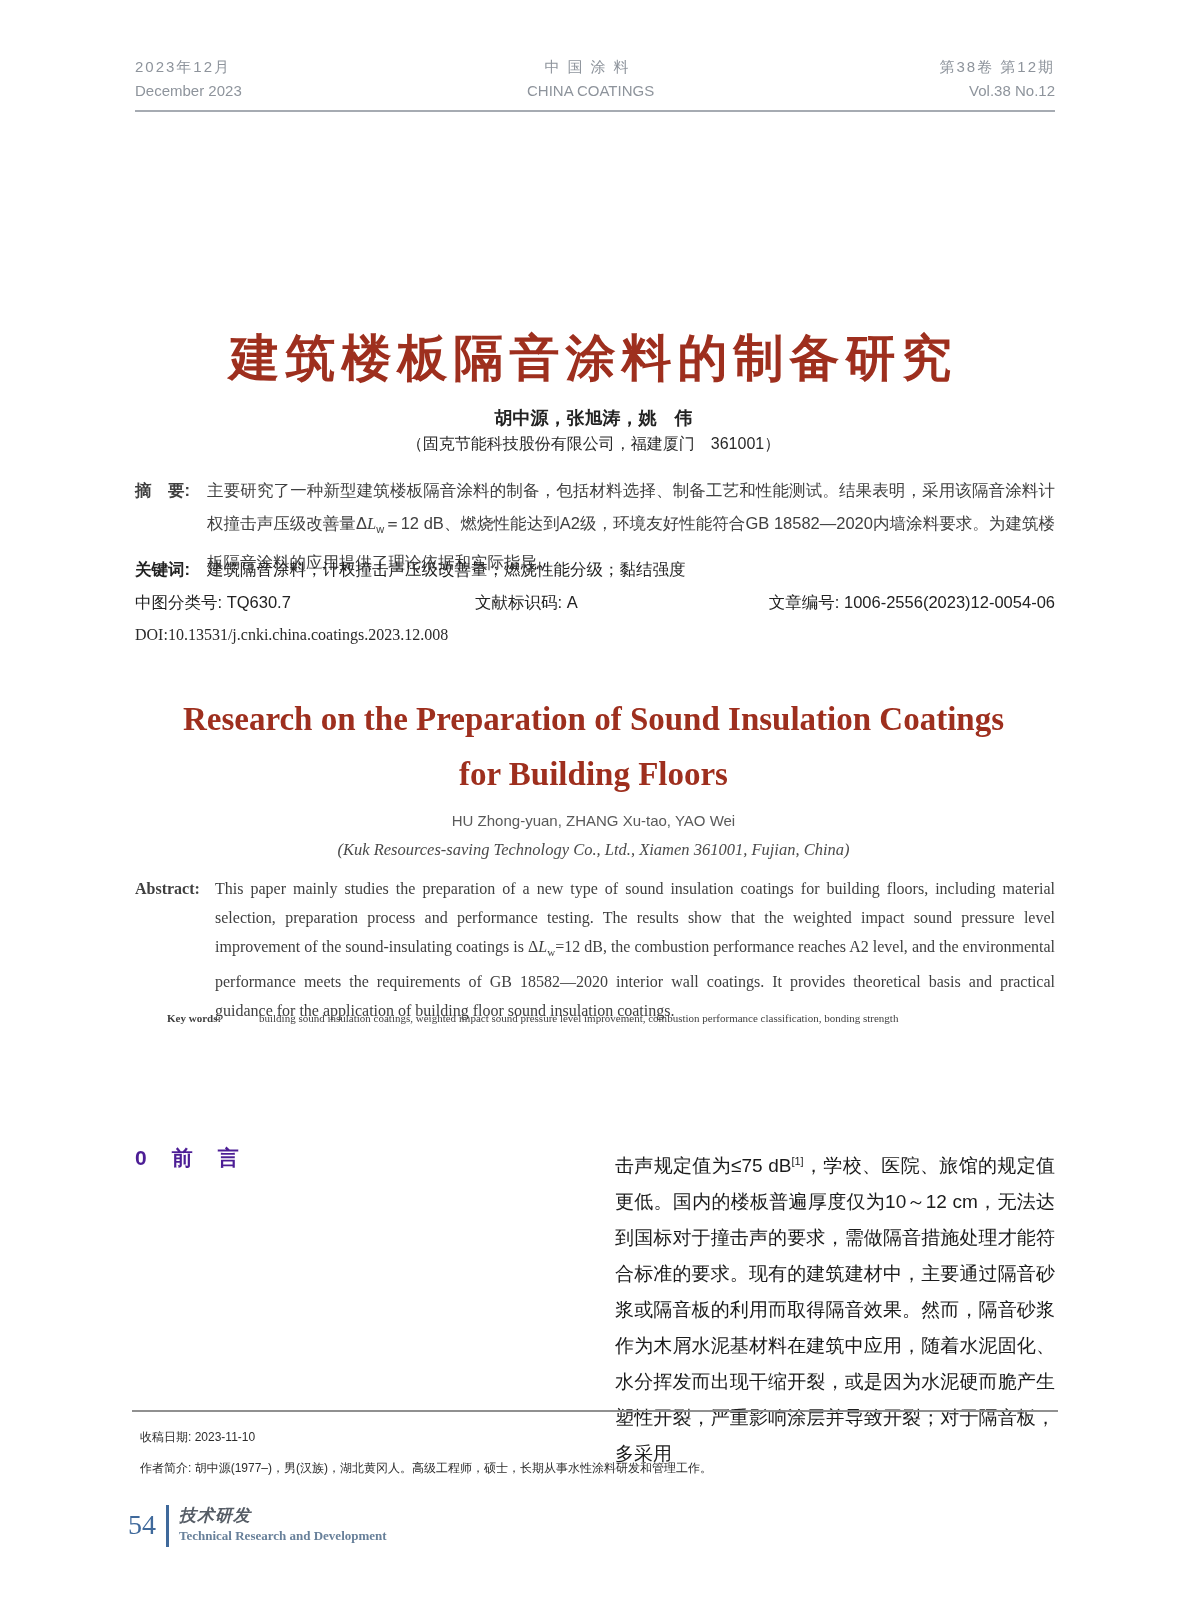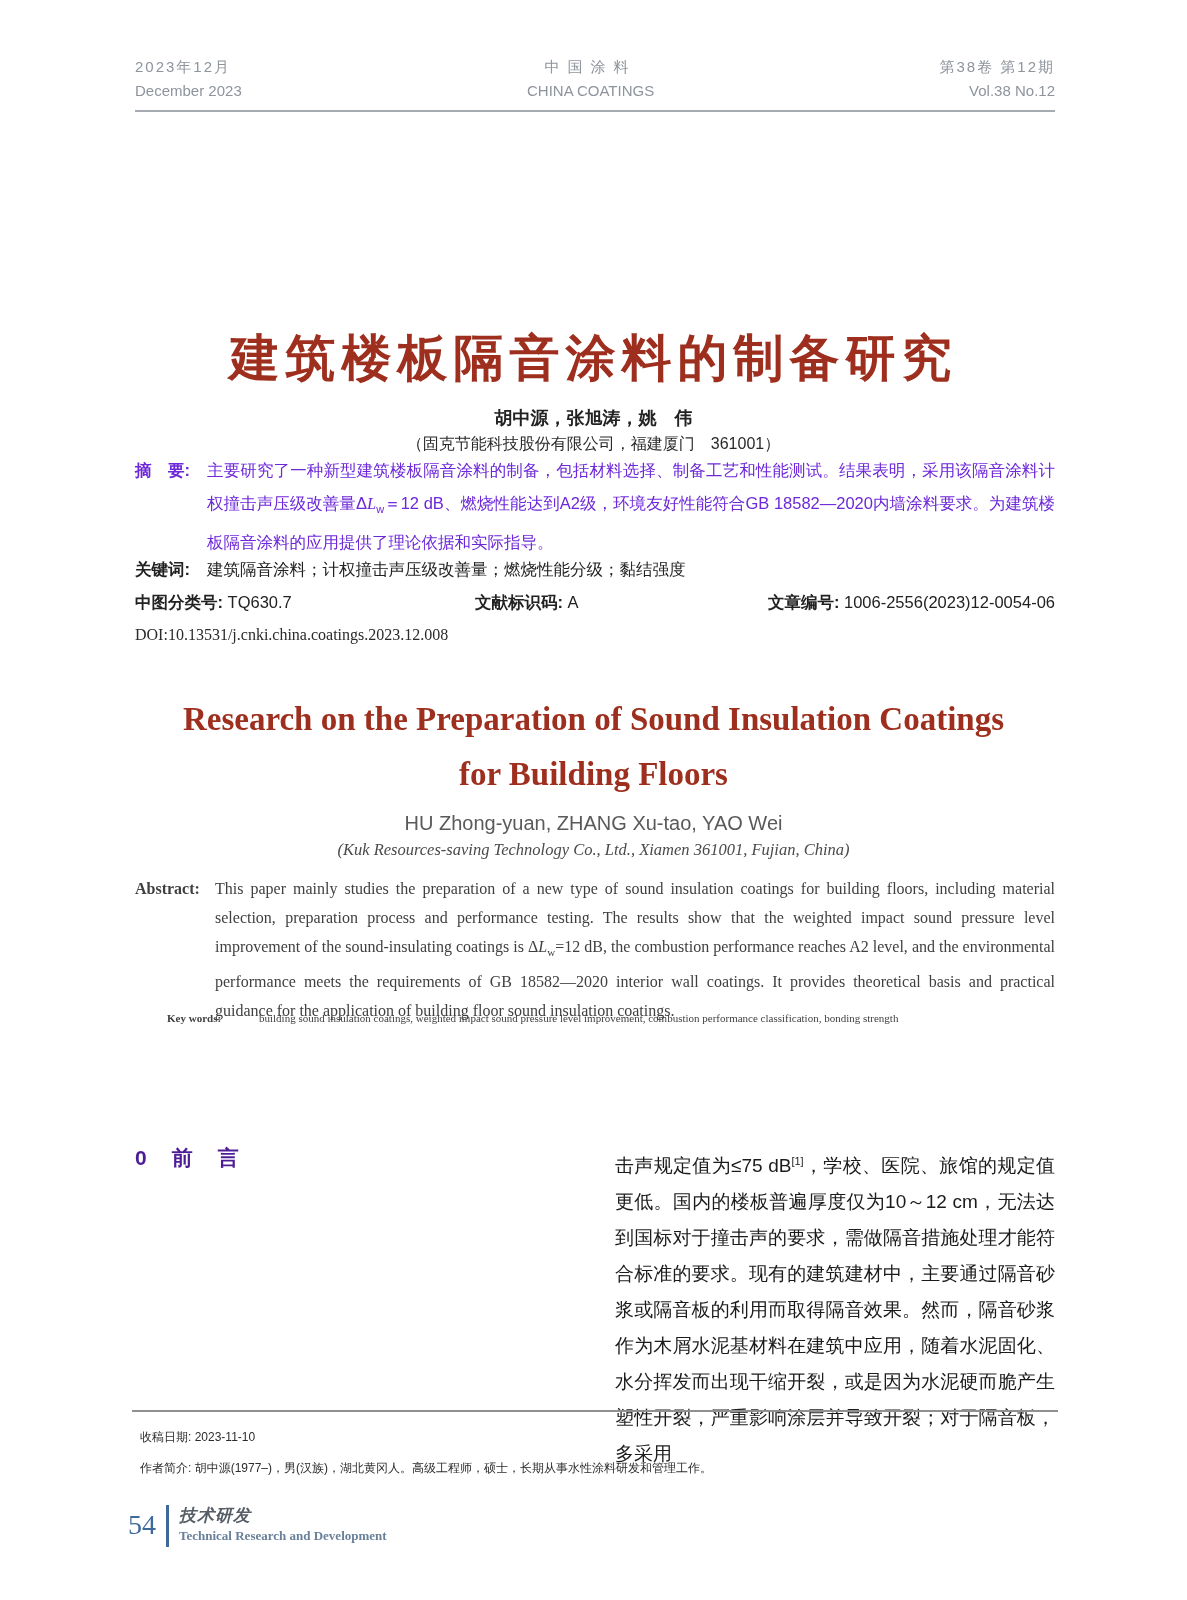--- a/index.html
+++ b/index.html
@@ -40,50 +40,50 @@
   }
   .affil-cn {
     position:absolute; top:434px; left:0; width:100%;
     text-align:center; font-size:16px; color:#2a2a2a;
   }
 
   
   .hangrow { position:absolute; left:135px; width:920px; display:flex; }
   .hangrow .hlabel { flex:0 0 auto; font-weight:bold; white-space:nowrap; }
   .hangrow .htext  { flex:1 1 auto; text-align:justify; }
-  .abstract-cn { top:454px; font-size:16.5px; line-height:33px; color:#6d28d9; }
+  .abstract-cn { top:474px; font-size:16.5px; line-height:33px; color:#404040; }
   .abstract-cn .hlabel { width:72px; }
   .keywords-cn { top:553px; font-size:16.5px; line-height:33px; color:#222; }
   .keywords-cn .hlabel { width:72px; }
   .var { font-style:italic; font-family:"Liberation Serif", serif; }
   sub { font-size:11px; }
   sup { font-size:11px; }
 
   .classification {
     position:absolute; top:592px; left:135px; width:920px;
     display:flex; font-size:16.5px; color:#222;
   }
   .classification .c1 { flex:0 0 340px; }
   .classification .c2 { flex:0 0 285px; }
   .classification .c3 { flex:1 1 auto; text-align:right; }
-  .classification b { font-weight:bold; }
+  .classification b { font-weight:normal; }
   .doi {
     position:absolute; top:626px; left:135px; width:920px;
     font-family:"Liberation Serif", serif; font-size:16px; color:#2a2a2a;
   }
 
   
   .title-en {
     position:absolute; top:692px; left:0; width:100%;
     text-align:center; font-family:"Liberation Serif", serif;
     font-size:33px; font-weight:bold; color:#9e2f1e; line-height:55px;
   }
   .authors-en {
     position:absolute; top:812px; left:0; width:100%;
-    text-align:center; font-size:20px; color:#5a5a5a;
+    text-align:center; font-size:15px; color:#5a5a5a;
   }
   .affil-en {
     position:absolute; top:840px; left:0; width:100%;
     text-align:center; font-family:"Liberation Serif", serif;
     font-style:italic; font-size:16.5px; color:#4a4a4a;
   }
   .abstract-en {
     top:874px; font-family:"Liberation Serif", serif;
     font-size:16px; line-height:29px; color:#3f3f3f;
   }

